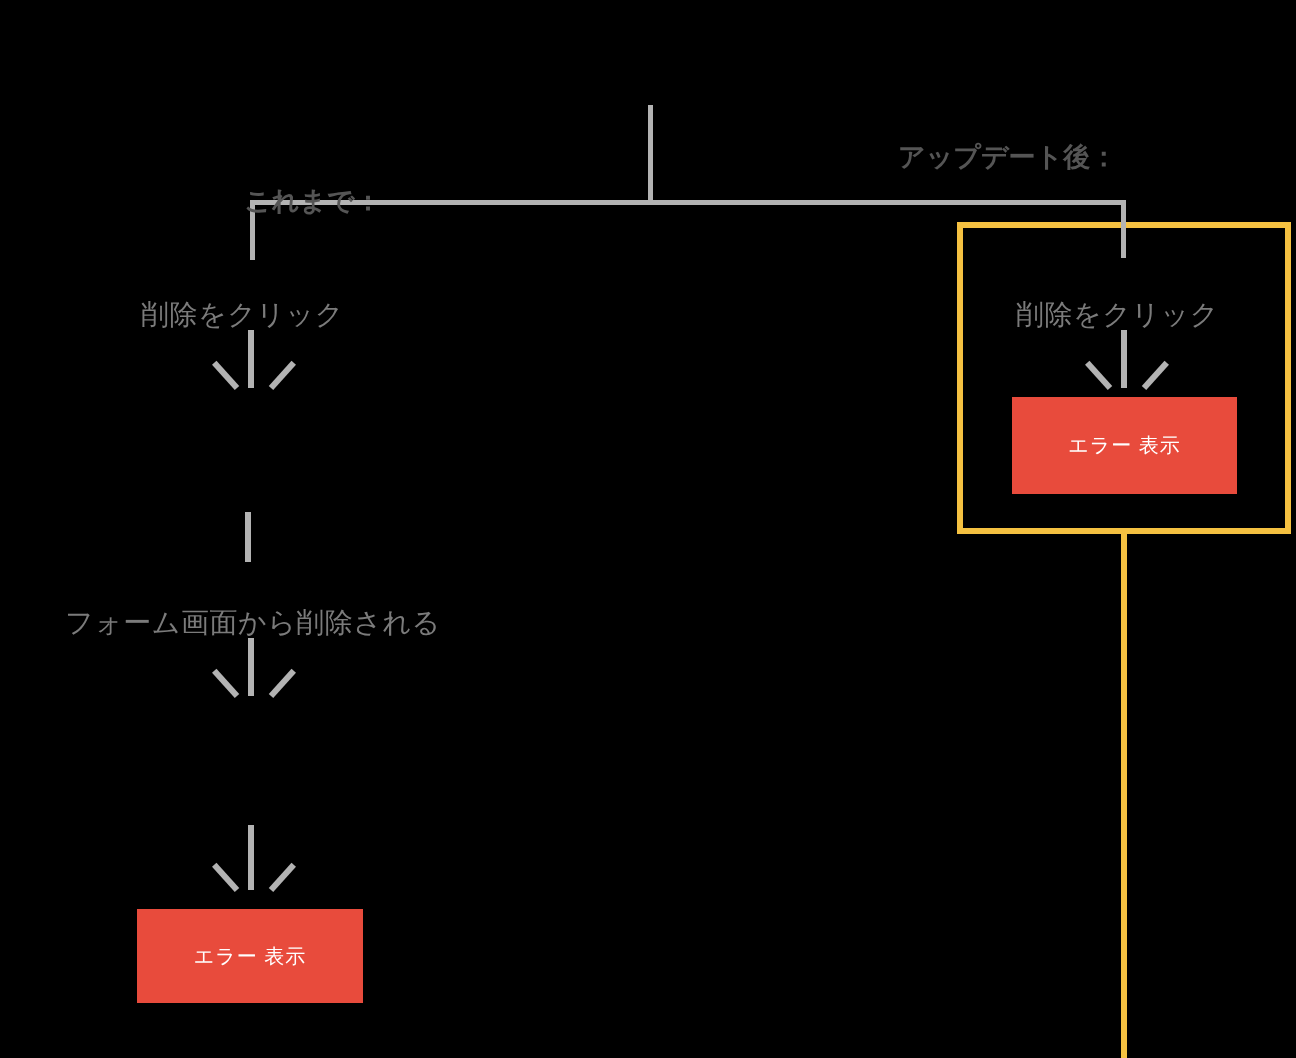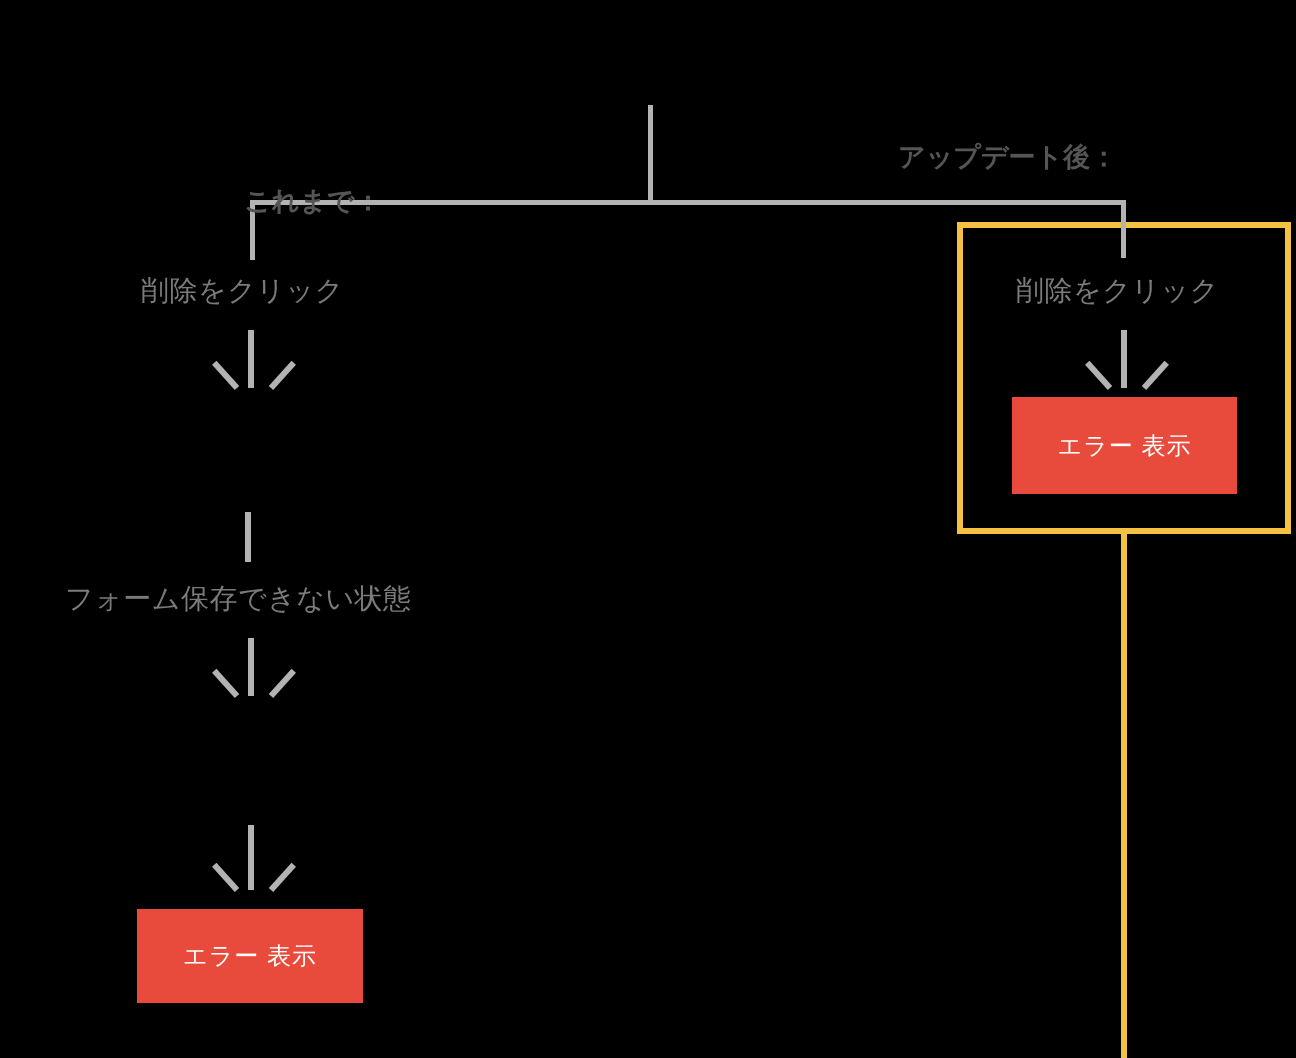--- a/index.html
+++ b/index.html
@@ -40,20 +40,21 @@
   }
   .col-label.left  { left: 244px; top: 139px; margin-top: 44px; }
   .col-label.right { left: 898px; top: 139px; }
 
   .step-text {
     position: absolute;
     font-size: 28px;
     color: #7b7b7b;
     white-space: nowrap;
     letter-spacing: 0.5px;
+    margin-top: 24px;
   }
 
   
   .vline {
     position: absolute;
     background: #b3b3b3;
     width: 5px;
   }
   .hline {
     position: absolute;
@@ -93,21 +94,21 @@
 
   
   .error-box {
     position: absolute;
     background: #e84b3c;
     display: flex;
     align-items: center;
     justify-content: center;
   }
   .error-box .label {
-    font-size: 24px;
+    font-size: 20px;
     color: #ffffff;
     letter-spacing: 1px;
     white-space: nowrap;
   }
 
   .highlight-box {
     position: absolute;
     border: 6px solid #f5c141;
     box-sizing: border-box;
     background: transparent;
@@ -140,21 +141,21 @@
 
   <div class="arrow" style="left:221px; top:330px; height:58px;">
     <div class="shaft" style="height:58px;"></div>
     <div class="head-l" style="top:24px;"></div>
     <div class="head-r" style="top:24px;"></div>
   </div>
 
 
   <div class="vline" style="left:245px; top:512px; height:50px; width:6px;"></div>
 
-  <div class="step-text" style="left:65px; top:580px;">フォーム保存できない状態</div>
+  <div class="step-text" style="left:65px; top:580px;">フォーム画面から削除される</div>
 
   <div class="arrow" style="left:221px; top:638px; height:58px;">
     <div class="shaft" style="height:58px;"></div>
     <div class="head-l" style="top:24px;"></div>
     <div class="head-r" style="top:24px;"></div>
   </div>
 
 
   <div class="arrow" style="left:221px; top:825px; height:65px;">
     <div class="shaft" style="height:65px;"></div>

